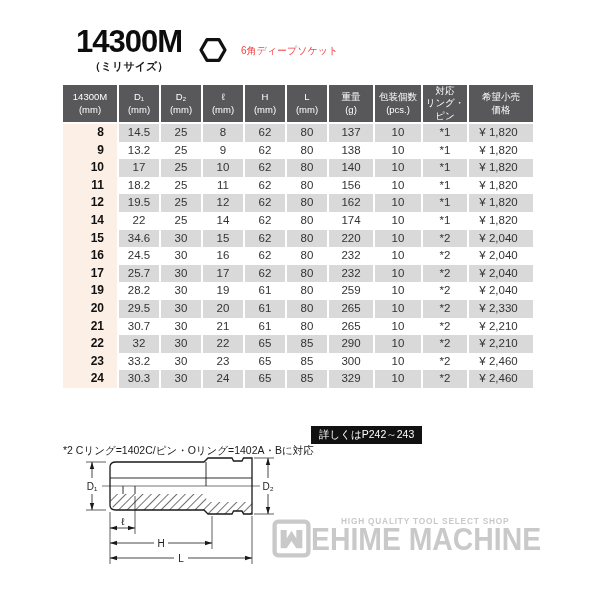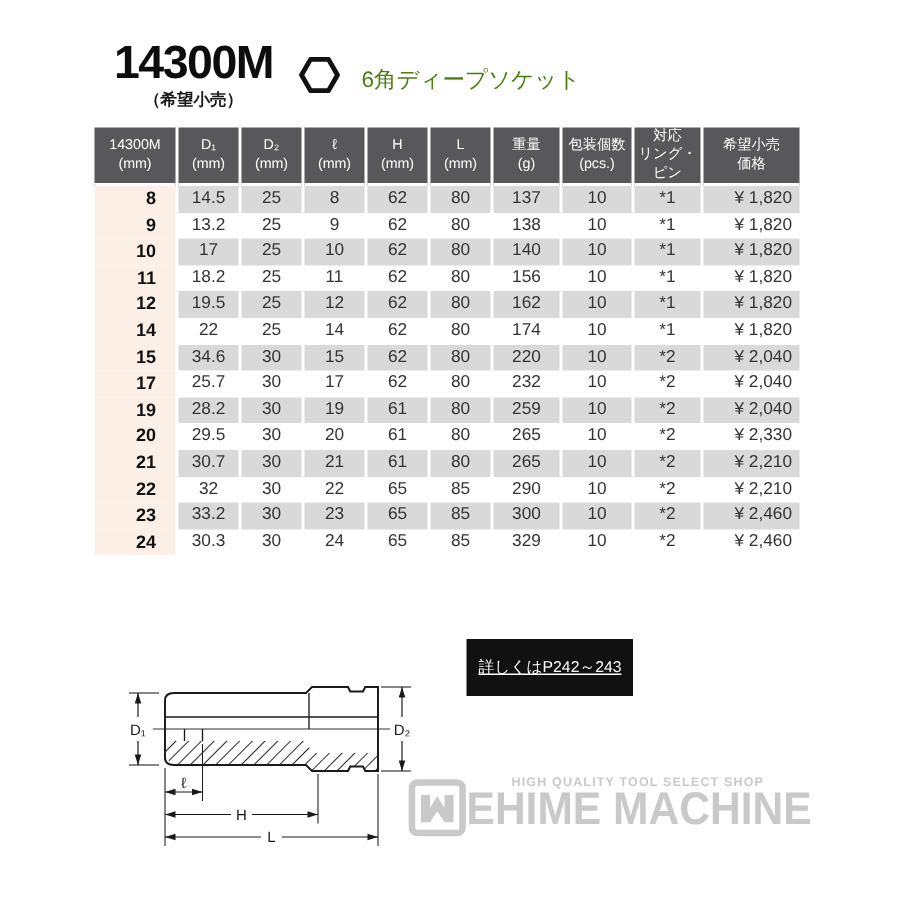--- a/index.html
+++ b/index.html
@@ -4,59 +4,59 @@
 <style>
   html,body{margin:0;padding:0;}
   body{width:600px;height:600px;background:#fff;font-family:"Liberation Sans",sans-serif;}
   .page{position:relative;width:600px;height:600px;background:#fff;overflow:hidden;}
 
   
   .title-block{position:absolute;left:76px;top:26px;text-align:center;}
   .model{font-size:31px;font-weight:800;color:#0d0d0d;letter-spacing:-1px;line-height:1;}
   .size-note{font-size:11px;font-weight:700;color:#1a1a1a;margin-top:2px;}
   .hex-wrap{position:absolute;left:199px;top:36px;width:28px;height:28px;}
-  .type-label{position:absolute;left:241px;top:44px;font-size:15px;font-weight:500;color:#4d7c0f;}
+  .type-label{position:absolute;left:241px;top:44px;font-size:10px;font-weight:500;color:#ef4444;}
 
   
   table{position:absolute;left:61px;top:85px;border-collapse:separate;border-spacing:2px 0;}
   th{background:var(--header-bg,#58585a);color:var(--header-text,#fff);font-size:9.5px;
      font-weight:500;line-height:1.3;height:36px;vertical-align:middle;text-align:center;
      padding:0 1px;border-bottom:2px solid #fff;}
   td{font-size:11.5px;color:var(--body-text,#333);text-align:center;height:17.6px;
      line-height:17.6px;padding:0;white-space:nowrap;}
   tbody tr:nth-child(odd) td:not(.size){background:var(--stripe,#d9d9da);}
   td.size{background:var(--size-col-bg,#fcefe6);font-weight:700;text-align:right;
           padding-right:13px;font-size:12px;color:#111;}
-  td.price{text-align:right;padding-right:5px;}
+  td.price{text-align:center;padding-right:5px;}
 
   
   .footnote{position:absolute;left:63px;font-size:10.5px;color:#1a1a1a;white-space:nowrap;}
   .fn1{top:427px;} .fn2{top:444px;}
   .badge{position:absolute;left:311px;top:426px;background:var(--badge-bg,#111);
-         color:var(--badge-text,#fff);font-size:10.5px;padding:12px 8px;white-space:nowrap;text-decoration:underline;}
+         color:var(--badge-text,#fff);font-size:10.5px;padding:2px 8px;white-space:nowrap;}
 
   
   .diagram{position:absolute;left:76px;top:450px;}
   .diagram text{font-size:10px;fill:#1a1a1a;font-family:"Liberation Sans",sans-serif;}
 
   
   .wm{position:absolute;color:var(--wm,#c9c9c9);}
   .wm-icon{left:271px;top:518px;width:41px;height:41px;}
   .wm-tag{left:317px;top:516px;font-size:8.3px;font-weight:700;letter-spacing:0.8px;margin-left:24px;}
   .wm-name{left:311px;top:522px;font-size:30.5px;font-weight:800;letter-spacing:0px;
            transform:scaleX(0.93);transform-origin:left;white-space:nowrap;}
 </style>
 </head>
 <body>
 
 <div class="page">
 
   <div class="title-block">
     <div class="model">14300M</div>
-    <div class="size-note">（希望小売）</div>
+    <div class="size-note">（ミリサイズ）</div>
   </div>
 
   <div class="hex-wrap">
     <svg width="28" height="28" viewBox="0 0 28 28">
       <polygon points="26,14 20,24.4 8,24.4 2,14 8,3.6 20,3.6" fill="#fff" stroke="#111" stroke-width="3.2" stroke-linejoin="round"></polygon>
     </svg>
   </div>
 
   <div class="type-label">6角ディープソケット</div>
 
@@ -196,20 +196,32 @@
           <td>30</td>
           <td>15</td>
           <td>62</td>
           <td>80</td>
           <td>220</td>
           <td>10</td>
           <td>*2</td>
           <td class="price">¥ 2,040</td>
         </tr>
         <tr>
+          <td class="size">16</td>
+          <td>24.5</td>
+          <td>30</td>
+          <td>16</td>
+          <td>62</td>
+          <td>80</td>
+          <td>232</td>
+          <td>10</td>
+          <td>*2</td>
+          <td class="price">¥ 2,040</td>
+        </tr>
+        <tr>
           <td class="size">17</td>
           <td>25.7</td>
           <td>30</td>
           <td>17</td>
           <td>62</td>
           <td>80</td>
           <td>232</td>
           <td>10</td>
           <td>*2</td>
           <td class="price">¥ 2,040</td>
@@ -282,20 +294,21 @@
           <td>65</td>
           <td>85</td>
           <td>329</td>
           <td>10</td>
           <td>*2</td>
           <td class="price">¥ 2,460</td>
         </tr>
       </tbody>
   </table>
 
+  <div class="footnote fn2">*2 Cリング=1402C/ピン・Oリング=1402A・Bに対応</div>
   <div class="badge">詳しくはP242～243</div>
 
   <svg class="diagram" width="210" height="118" viewBox="0 0 210 118">
     <defs>
       <pattern id="hatch" width="6" height="6" patternUnits="userSpaceOnUse" patternTransform="rotate(45)">
         <rect width="6" height="6" fill="#fff"></rect>
         <line x1="0" y1="0" x2="0" y2="6" stroke="#222" stroke-width="1.3"></line>
       </pattern>
     </defs>
 

